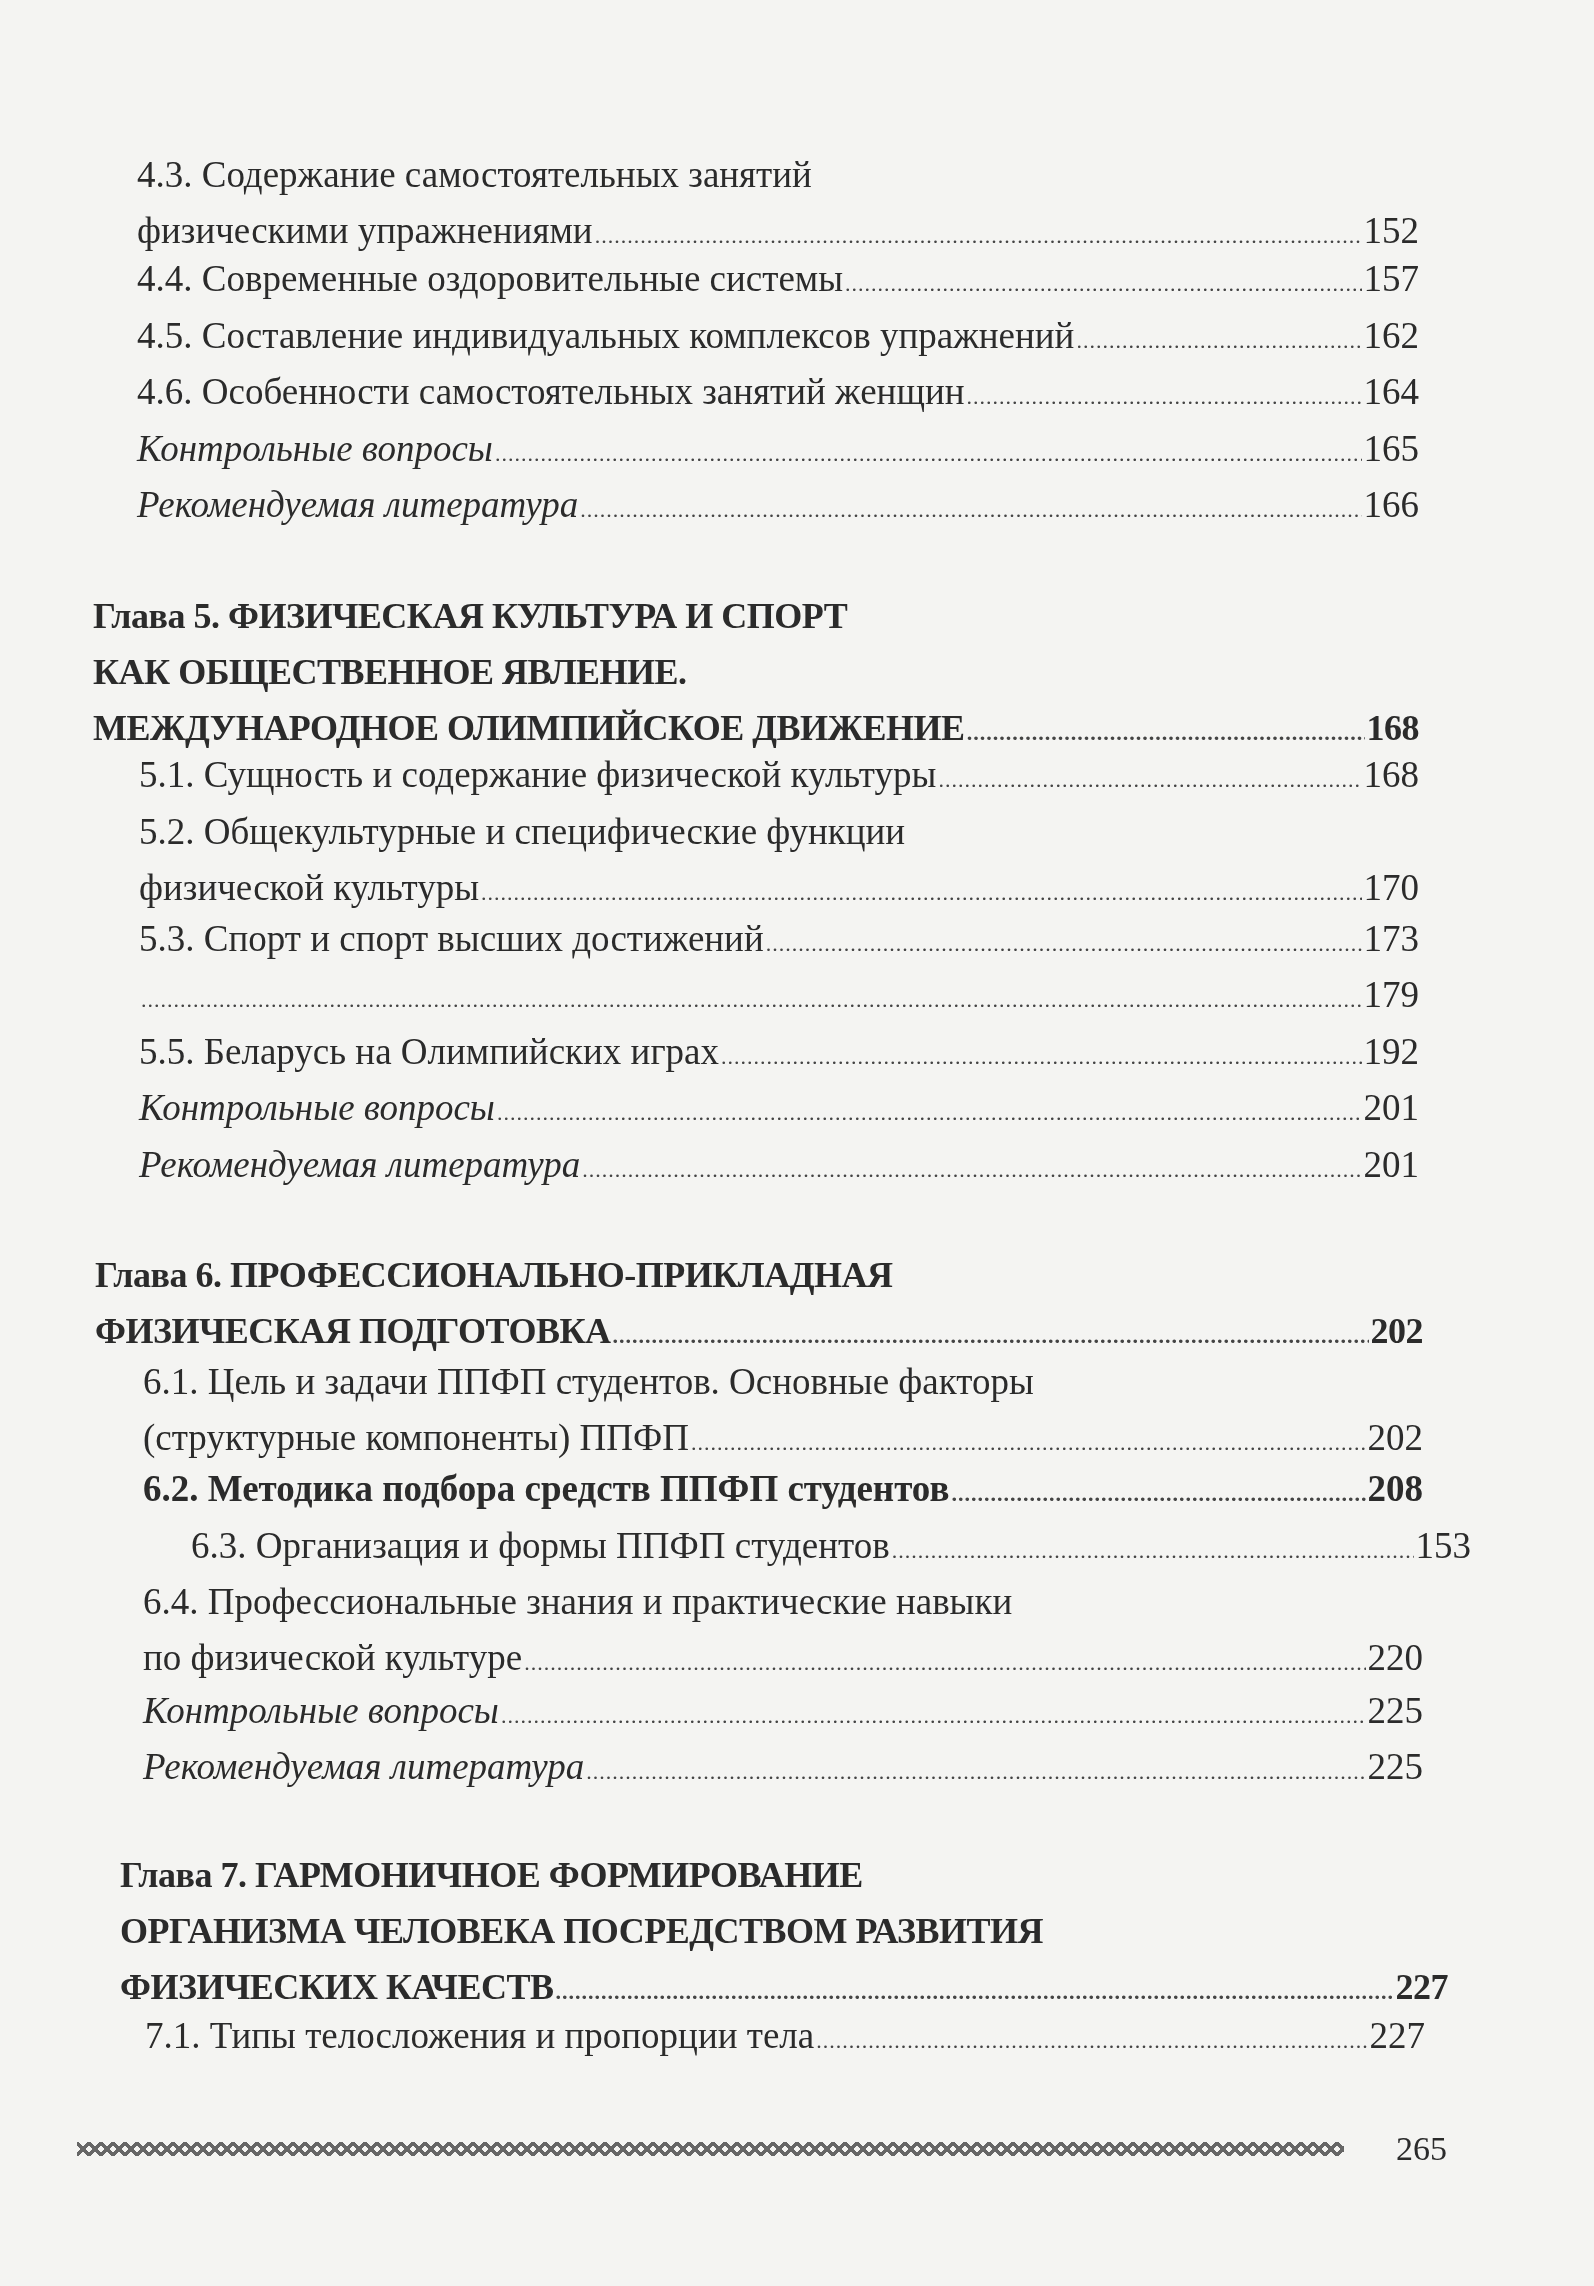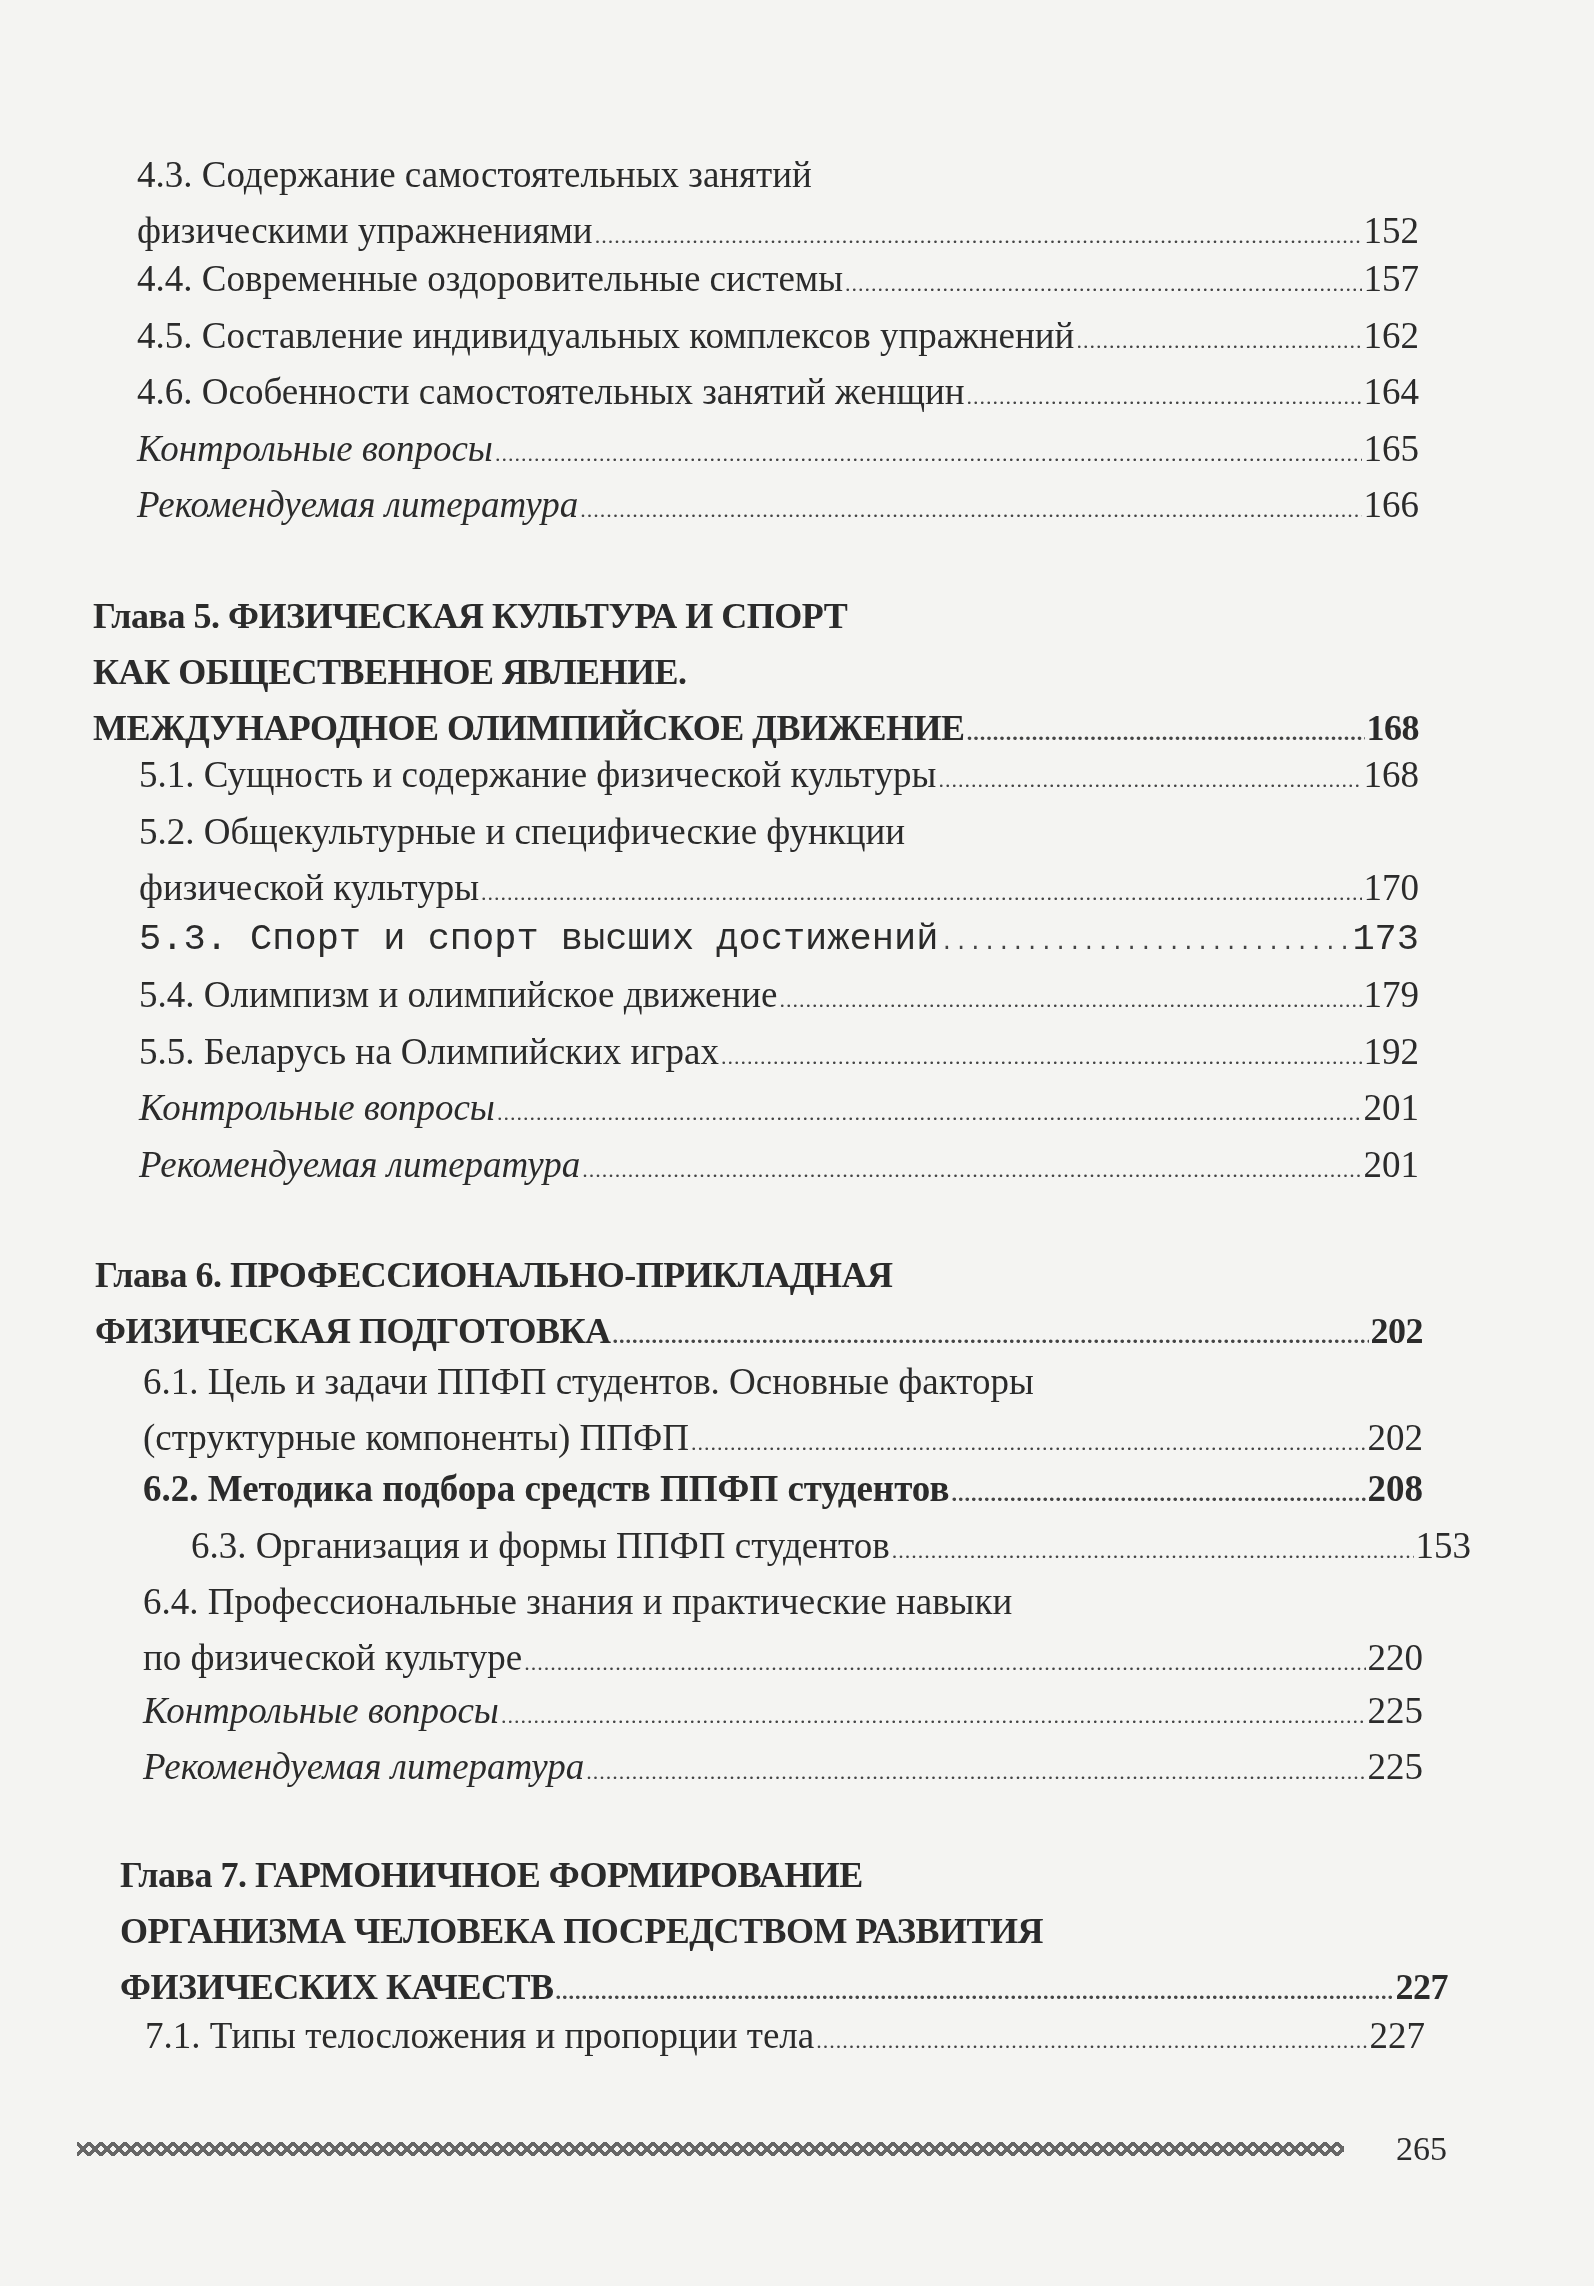--- a/index.html
+++ b/index.html
@@ -158,30 +158,29 @@
   <div class="entry" style="left:139px; top:804px; width:1280px;">
     <div class="line">
         <span class="txt">5.2. Общекультурные и специфические функции</span>
       </div>
     <div class="line">
         <span class="txt">физической культуры</span>
         <span class="dots"></span>
         <span class="pg">170</span>
       </div>
   </div>
-  <div class="entry" style="left:139px; top:911px; width:1280px;font-family:Liberation Mono, monospace;">
+  <div class="entry" style="left:139px; top:911px; width:1280px;">
     <div class="line">
         <span class="txt">5.3. Спорт и спорт высших достижений</span>
         <span class="dots"></span>
         <span class="pg">173</span>
       </div>
   </div>
   <div class="entry" style="left:139px; top:967px; width:1280px;">
     <div class="line">
-        <span class="txt">5.4. Олимпизм и олимпийское движение</span>
         <span class="dots"></span>
         <span class="pg">179</span>
       </div>
   </div>
   <div class="entry" style="left:139px; top:1024px; width:1280px;">
     <div class="line">
         <span class="txt">5.5. Беларусь на Олимпийских играх</span>
         <span class="dots"></span>
         <span class="pg">192</span>
       </div>

